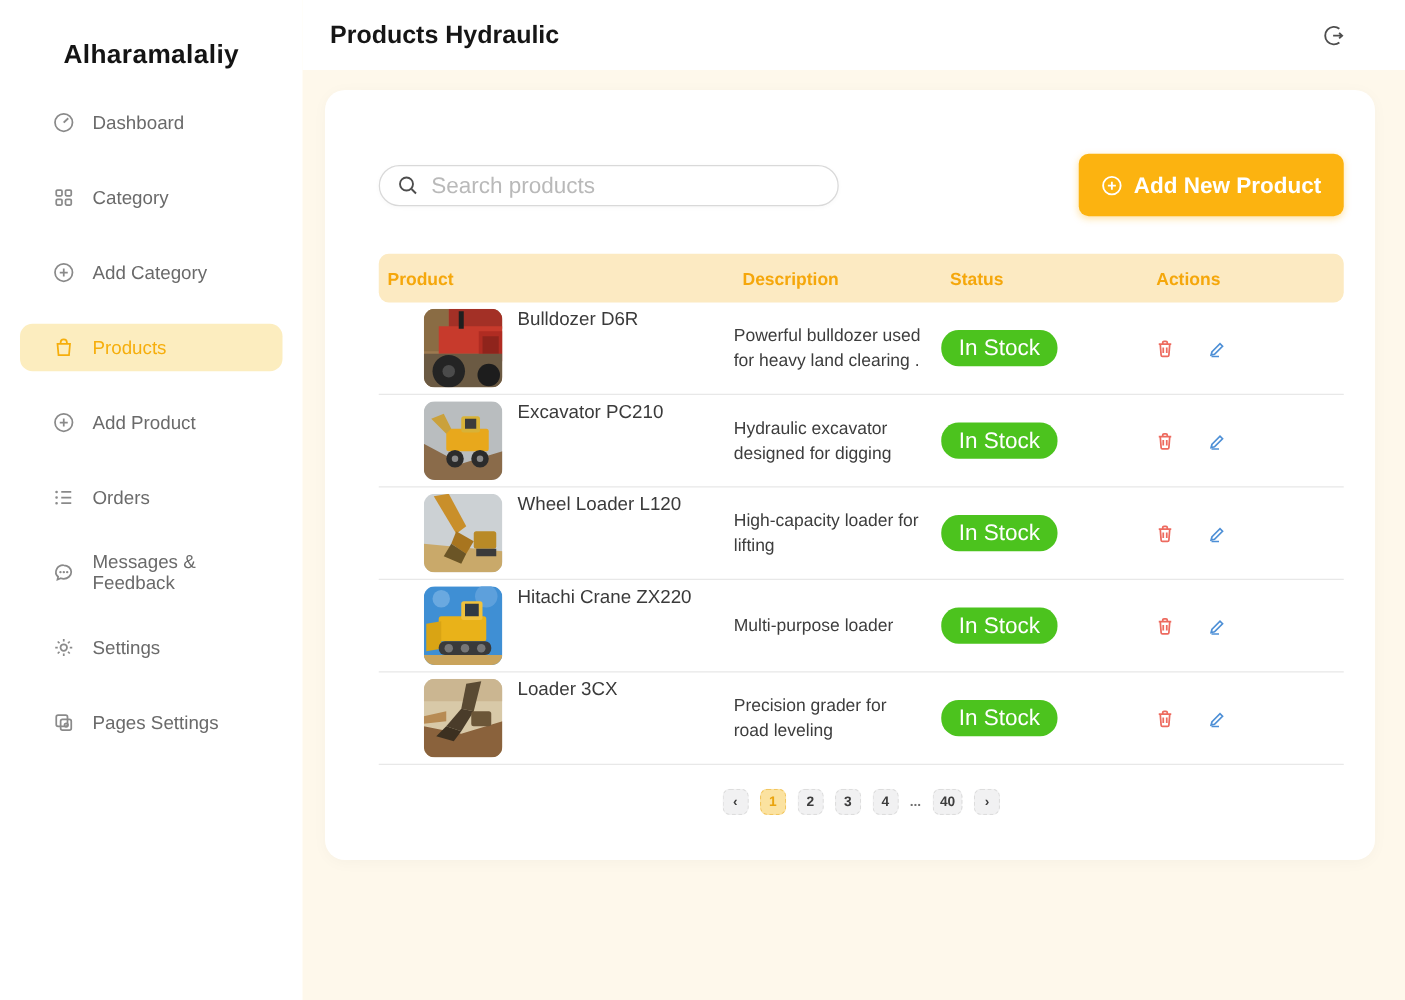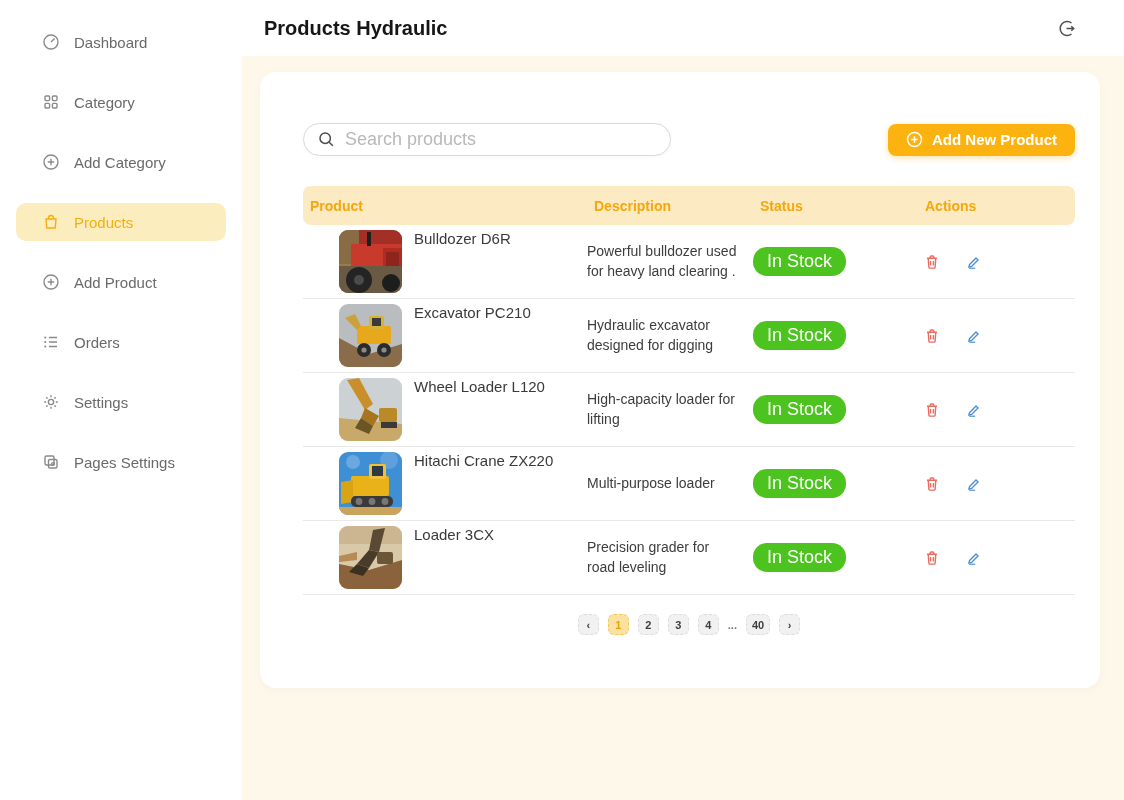--- a/index.html
+++ b/index.html
@@ -66,23 +66,23 @@
     padding:0 12px 0 14px; gap:10px;
     box-shadow:0 1px 4px rgba(0,0,0,0.03);
   }
   .searchbox svg { width:17px; height:17px; color:#4d4d4d; flex:none; }
   .searchbox input {
     border:none; outline:none; flex:1; font-size:18px;
     font-family:"Liberation Sans", sans-serif; color:#4d7c0f; background:transparent;
   }
   .searchbox input::placeholder { color:#b9b9b9; }
   .add-btn {
-    display:flex; align-items:center; gap:9px; height:32px;
+    display:flex; align-items:center; gap:9px; height:50px;
     background:#FCB310; color:#ffffff; border:none; border-radius:8px;
-    padding:0 18px; font-size:15px; font-weight:700; cursor:pointer;
+    padding:0 18px; font-size:18px; font-weight:700; cursor:pointer;
     font-family:"Liberation Sans", sans-serif;
     box-shadow:0 2px 6px rgba(252,179,16,.35);
   }
   .add-btn svg { width:17px; height:17px; }
 
   
   .ptable { margin-top:30px; width:772px; }
   .thead {
     display:grid; grid-template-columns:284px 166px 165px 157px;
     background:#FCEAC2; border-radius:8px; height:39px; align-items:center;
@@ -117,20 +117,21 @@
     display:inline-flex; align-items:center; justify-content:center;
     cursor:pointer; font-family:"Liberation Sans", sans-serif; padding:0 5px;
   }
   .pg-btn.active { background:#FBE2A0; border-color:#f2c65f; color:#E9A30D; }
   .pg-ellipsis { font-size:11px; color:#6f6f6f; font-weight:700; }
 </style>
 </head>
 <body>
 
 <aside class="sidebar">
+  <div class="brand">Alharamalaliy</div>
   <nav class="nav">
 
     <div class="nav-item">
       <span class="nav-icon">
         <svg viewBox="0 0 18 18" fill="none" stroke="currentColor" stroke-width="1.4">
             <circle cx="9" cy="9" r="7"></circle>
             <path d="M9 9 L12.6 5.6"></path>
             <path d="M9 9 l0 .1"></path>
           </svg>
       </span>
@@ -182,20 +183,29 @@
     <div class="nav-item">
       <span class="nav-icon">
         <svg viewBox="0 0 18 18" fill="none" stroke="currentColor" stroke-width="1.4">
             <path d="M7 4.5h8M7 9h8M7 13.5h8"></path>
             <path d="M3.2 4.5h.1M3.2 9h.1M3.2 13.5h.1" stroke-width="2" stroke-linecap="round"></path>
           </svg>
       </span>
       <span class="nav-label">Orders</span>
     </div>
 
+    <div class="nav-item">
+      <span class="nav-icon">
+        <svg viewBox="0 0 18 18" fill="none" stroke="currentColor" stroke-width="1.4">
+            <path d="M9 3.2a6 5.4 0 0 1 0 10.8 6.6 6.6 0 0 1-2.3-.4L4 14.6l.5-2.2A6 5.4 0 0 1 9 3.2z"></path>
+            <path d="M6.3 8.7h.1M9 8.7h.1M11.7 8.7h.1" stroke-width="1.8" stroke-linecap="round"></path>
+          </svg>
+      </span>
+      <span class="nav-label">Messages &amp; Feedback</span>
+    </div>
 
     <div class="nav-item">
       <span class="nav-icon">
         <svg viewBox="0 0 18 18" fill="none" stroke="currentColor" stroke-width="1.4">
             <circle cx="9" cy="9" r="2.6"></circle>
             <path d="M9 2.2v2M9 13.8v2M2.2 9h2M13.8 9h2M4.2 4.2l1.4 1.4M12.4 12.4l1.4 1.4M13.8 4.2l-1.4 1.4M5.6 12.4l-1.4 1.4"></path>
           </svg>
       </span>
       <span class="nav-label">Settings</span>
     </div>

